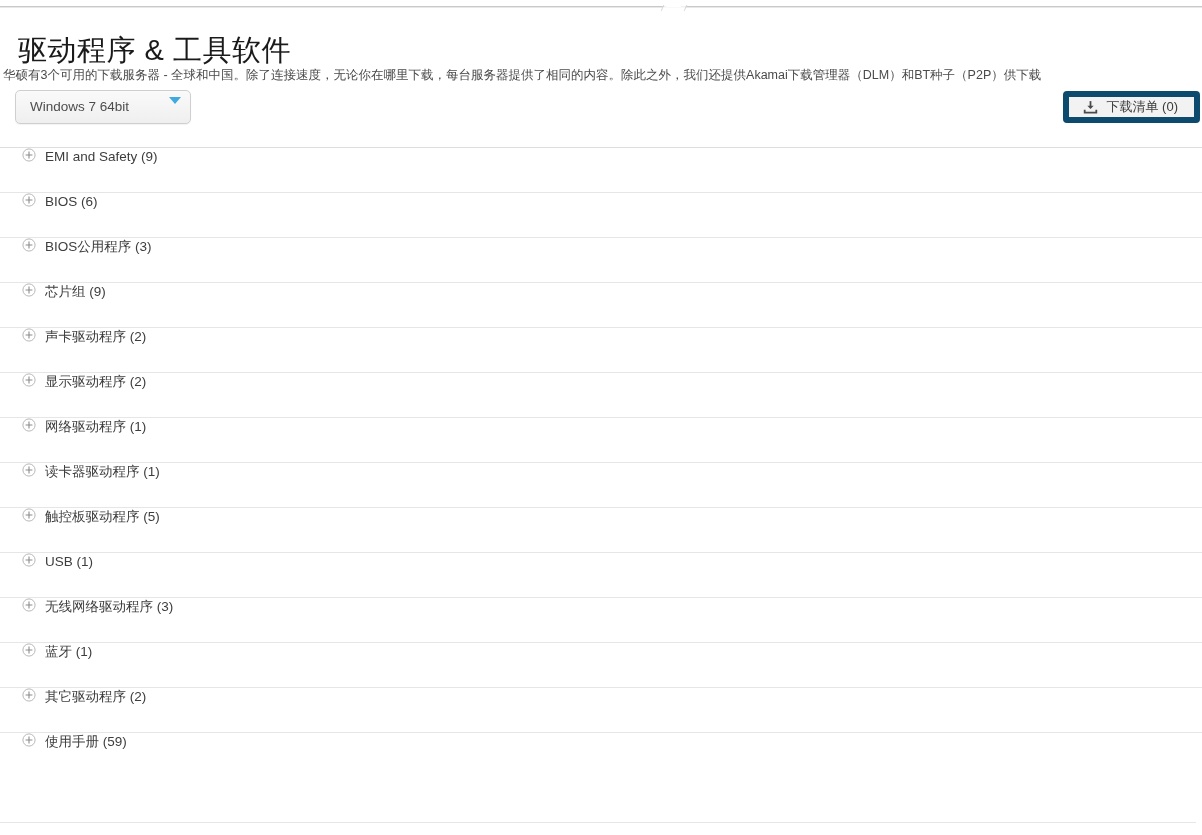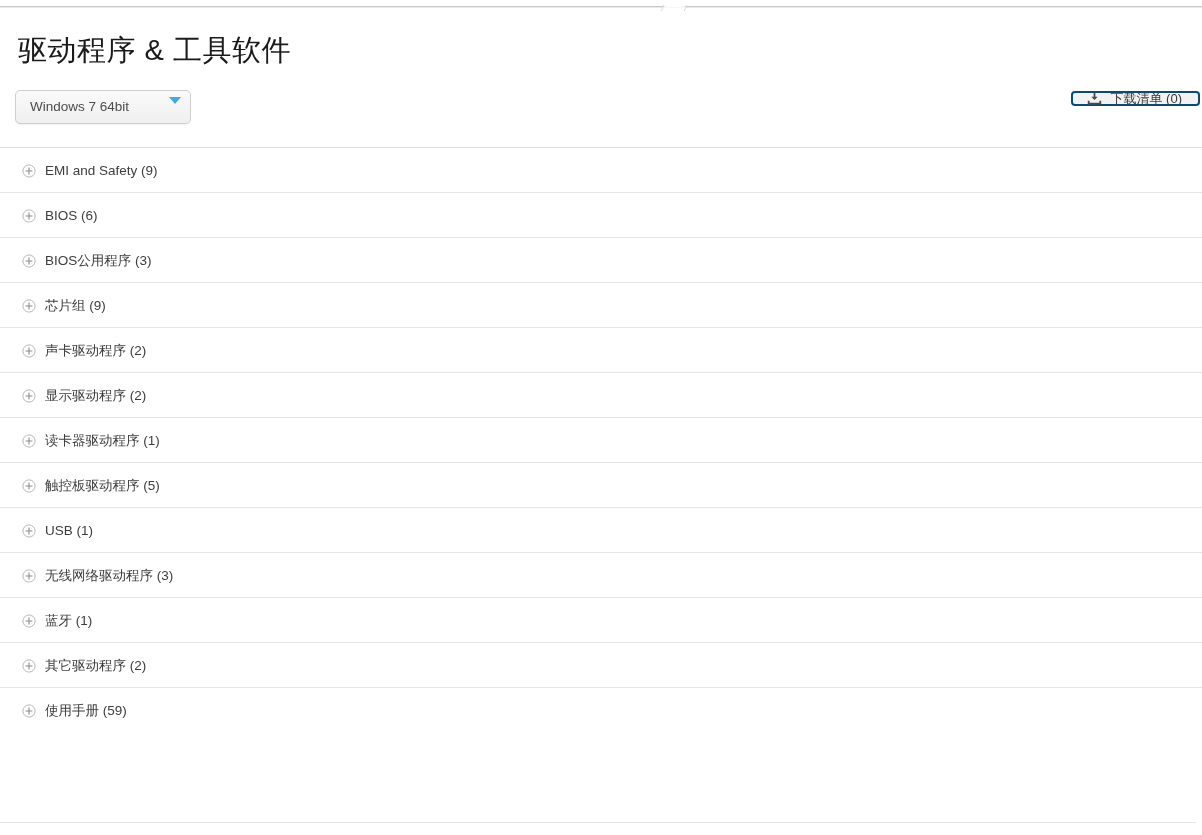--- a/index.html
+++ b/index.html
@@ -120,28 +120,28 @@
     width: 0; height: 0;
     border-left: 6px solid transparent;
     border-right: 6px solid transparent;
     border-top: 7px solid #3fa9e0;
   }
 
   .dl-list-btn {
     position: absolute;
     right: 2px;
     top: 3px;
-    height: 15px;
+    height: 32px;
     padding: 0 16px 0 14px;
     box-sizing: border-box;
     display: flex;
     align-items: center;
     gap: 9px;
     background: #f2f2f2;
-    border: 2px solid #0c4a6e;
+    border: 6px solid #0c4a6e;
     border-radius: 4px;
     cursor: pointer;
   }
   .dl-list-btn .dl-icon {
     width: 15px;
     height: 15px;
     display: block;
     flex: 0 0 auto;
   }
   .dl-list-btn .dl-label {
@@ -166,21 +166,21 @@
   }
   .acc-row:first-child {
     border-top: 1px solid #dedede;
   }
   .acc-row .inner {
     position: absolute;
     left: 22px;
     top: 0;
     height: 45px;
     display: flex;
-    align-items: center;
+    align-items: flex-start;
     gap: 9px;
   }
   .plus-icon {
     width: 14px;
     height: 14px;
     display: block;
     flex: 0 0 auto;
   }
   .acc-label {
     font-size: 13.5px;
@@ -203,20 +203,21 @@
 
   <div class="top-rule">
     <div class="seg shadow"></div>
     <div class="seg left"></div>
     <div class="seg right"></div>
     <div class="notch"></div>
   </div>
 
   <h1 class="page-title">驱动程序 &amp; 工具软件</h1>
 
+  <p class="page-desc">华硕有3个可用的下载服务器 - 全球和中国。除了连接速度，无论你在哪里下载，每台服务器提供了相同的内容。除此之外，我们还提供Akamai下载管理器（DLM）和BT种子（P2P）供下载</p>
 
   <div class="controls">
 
     <div class="os-select">
       <span class="label">Windows 7 64bit</span>
       <span class="caret"></span>
     </div>
 
     <div class="dl-list-btn">
       <svg class="dl-icon" viewBox="0 0 16 16" aria-hidden="true">
@@ -284,20 +285,29 @@
       </svg>
       <span class="acc-label">显示驱动程序 (2)</span>
     </div>
   </div>
       <div class="acc-row">
     <div class="inner">
       <svg class="plus-icon" viewBox="0 0 14 14" aria-hidden="true">
         <circle cx="7" cy="7" r="6.1" fill="#ffffff" stroke="#b8b8b8" stroke-width="1"></circle>
         <path d="M7 3.6 L7 10.4 M3.6 7 L10.4 7" stroke="#8c8c8c" stroke-width="1.1" stroke-linecap="butt"></path>
       </svg>
+      <span class="acc-label">网络驱动程序 (1)</span>
+    </div>
+  </div>
+      <div class="acc-row">
+    <div class="inner">
+      <svg class="plus-icon" viewBox="0 0 14 14" aria-hidden="true">
+        <circle cx="7" cy="7" r="6.1" fill="#ffffff" stroke="#b8b8b8" stroke-width="1"></circle>
+        <path d="M7 3.6 L7 10.4 M3.6 7 L10.4 7" stroke="#8c8c8c" stroke-width="1.1" stroke-linecap="butt"></path>
+      </svg>
       <span class="acc-label">读卡器驱动程序 (1)</span>
     </div>
   </div>
       <div class="acc-row">
     <div class="inner">
       <svg class="plus-icon" viewBox="0 0 14 14" aria-hidden="true">
         <circle cx="7" cy="7" r="6.1" fill="#ffffff" stroke="#b8b8b8" stroke-width="1"></circle>
         <path d="M7 3.6 L7 10.4 M3.6 7 L10.4 7" stroke="#8c8c8c" stroke-width="1.1" stroke-linecap="butt"></path>
       </svg>
       <span class="acc-label">触控板驱动程序 (5)</span>

